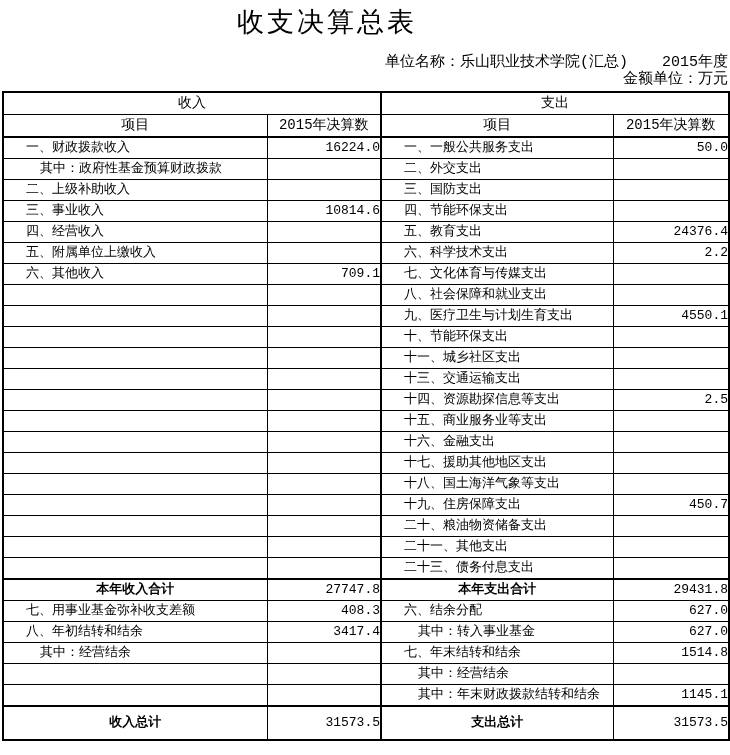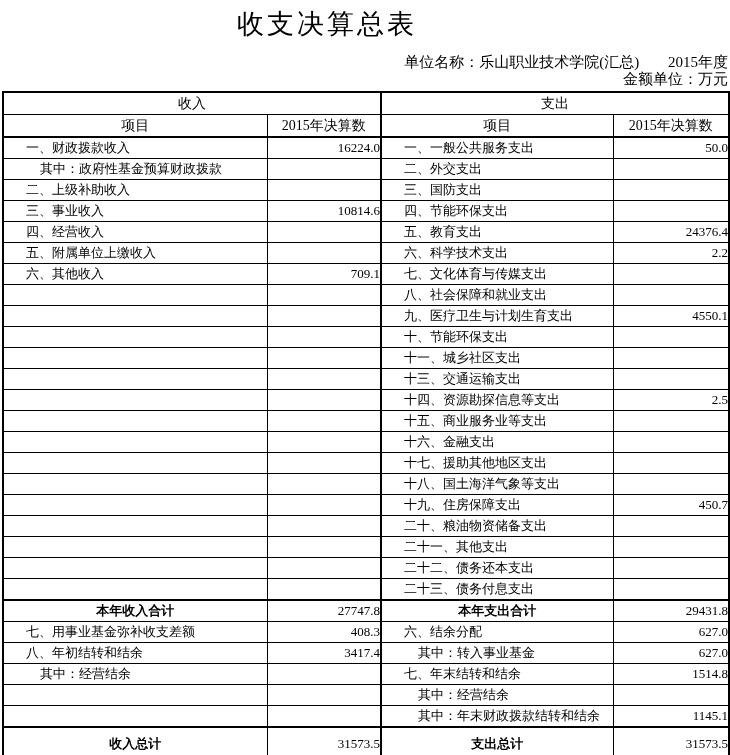--- a/index.html
+++ b/index.html
@@ -4,21 +4,21 @@
 <style>
   html,body{
     margin:0;
     padding:0;
     width:730px;
     height:755px;
     background:#ffffff;
     color:#000000;
     font-family:"Liberation Serif","DejaVu Serif",serif;
   }
-  .page{width:730px;height:755px;overflow:hidden;}
+  .page{width:730px;height:755px;overflow:hidden;font-family:Liberation Mono, monospace;}
 
   .title{
     position:relative;
     left:-38px;
     text-align:center;
     font-size:27px;
     font-weight:normal;
     letter-spacing:3px;
     padding-top:9px;
     line-height:30px;
@@ -216,26 +216,20 @@
   </tr>
         <tr>
     <td class="item"></td>
     <td class="value mid"></td>
     <td class="item">二十一、其他支出</td>
     <td class="value"></td>
   </tr>
         <tr>
     <td class="item"></td>
     <td class="value mid"></td>
-    <td class="item">二十二、债务还本支出</td>
-    <td class="value"></td>
-  </tr>
-        <tr>
-    <td class="item"></td>
-    <td class="value mid"></td>
     <td class="item">二十三、债务付息支出</td>
     <td class="value"></td>
   </tr>
         <tr class="thick-top">
     <td class="item total">本年收入合计</td>
     <td class="value mid">27747.8</td>
     <td class="item total">本年支出合计</td>
     <td class="value">29431.8</td>
   </tr>
         <tr>

